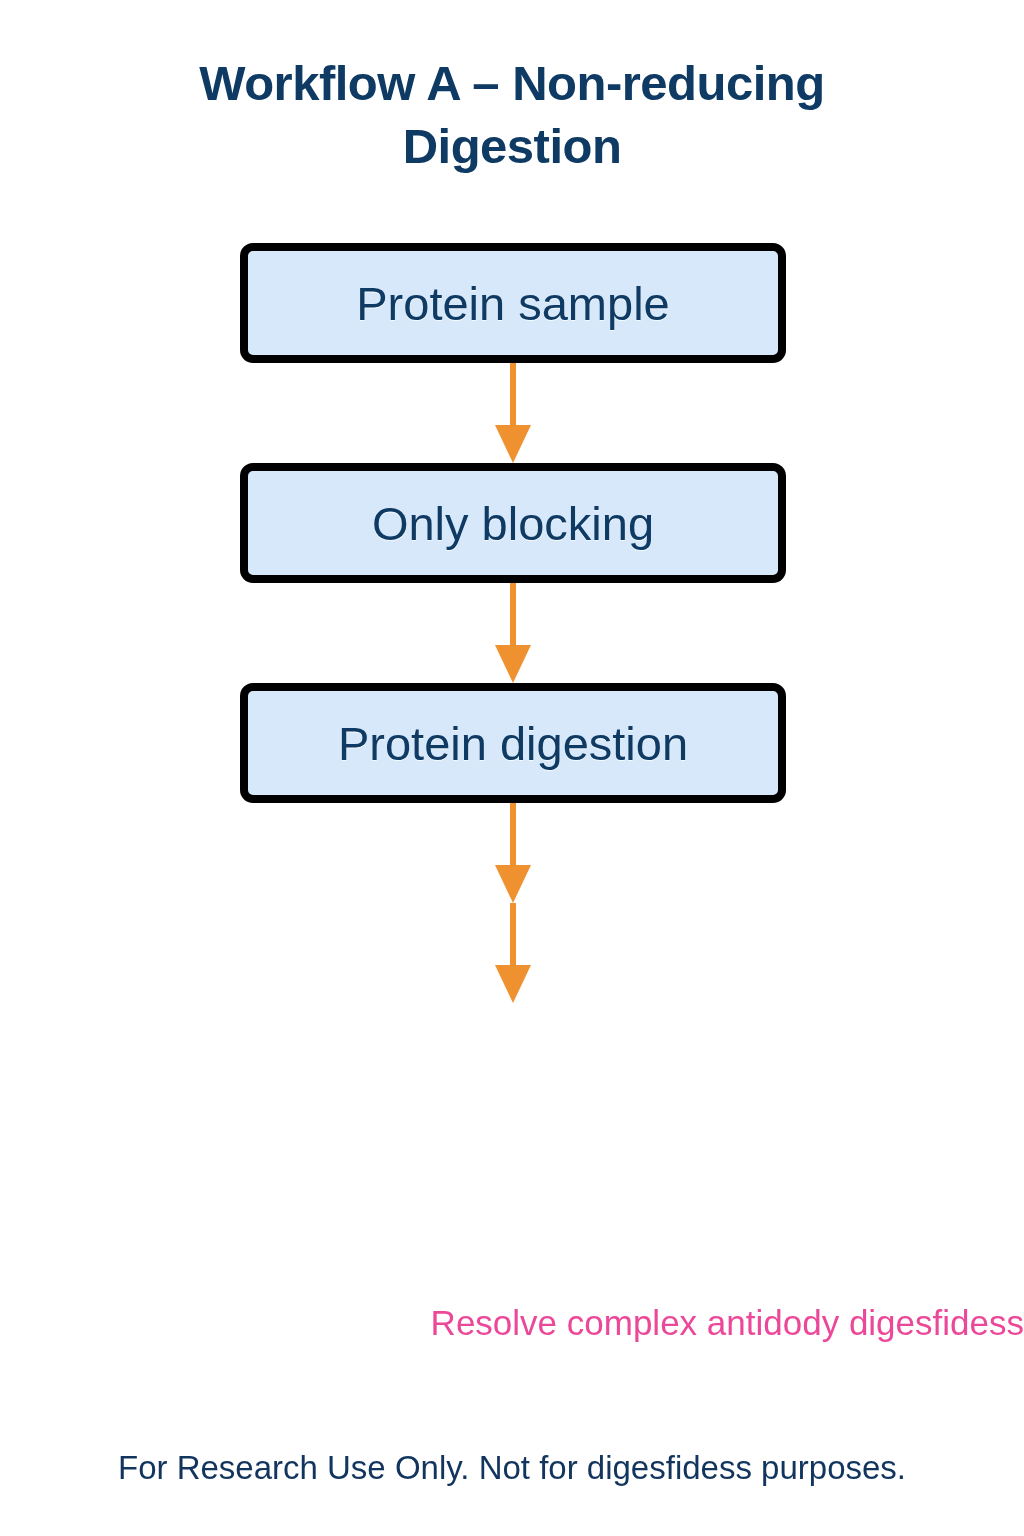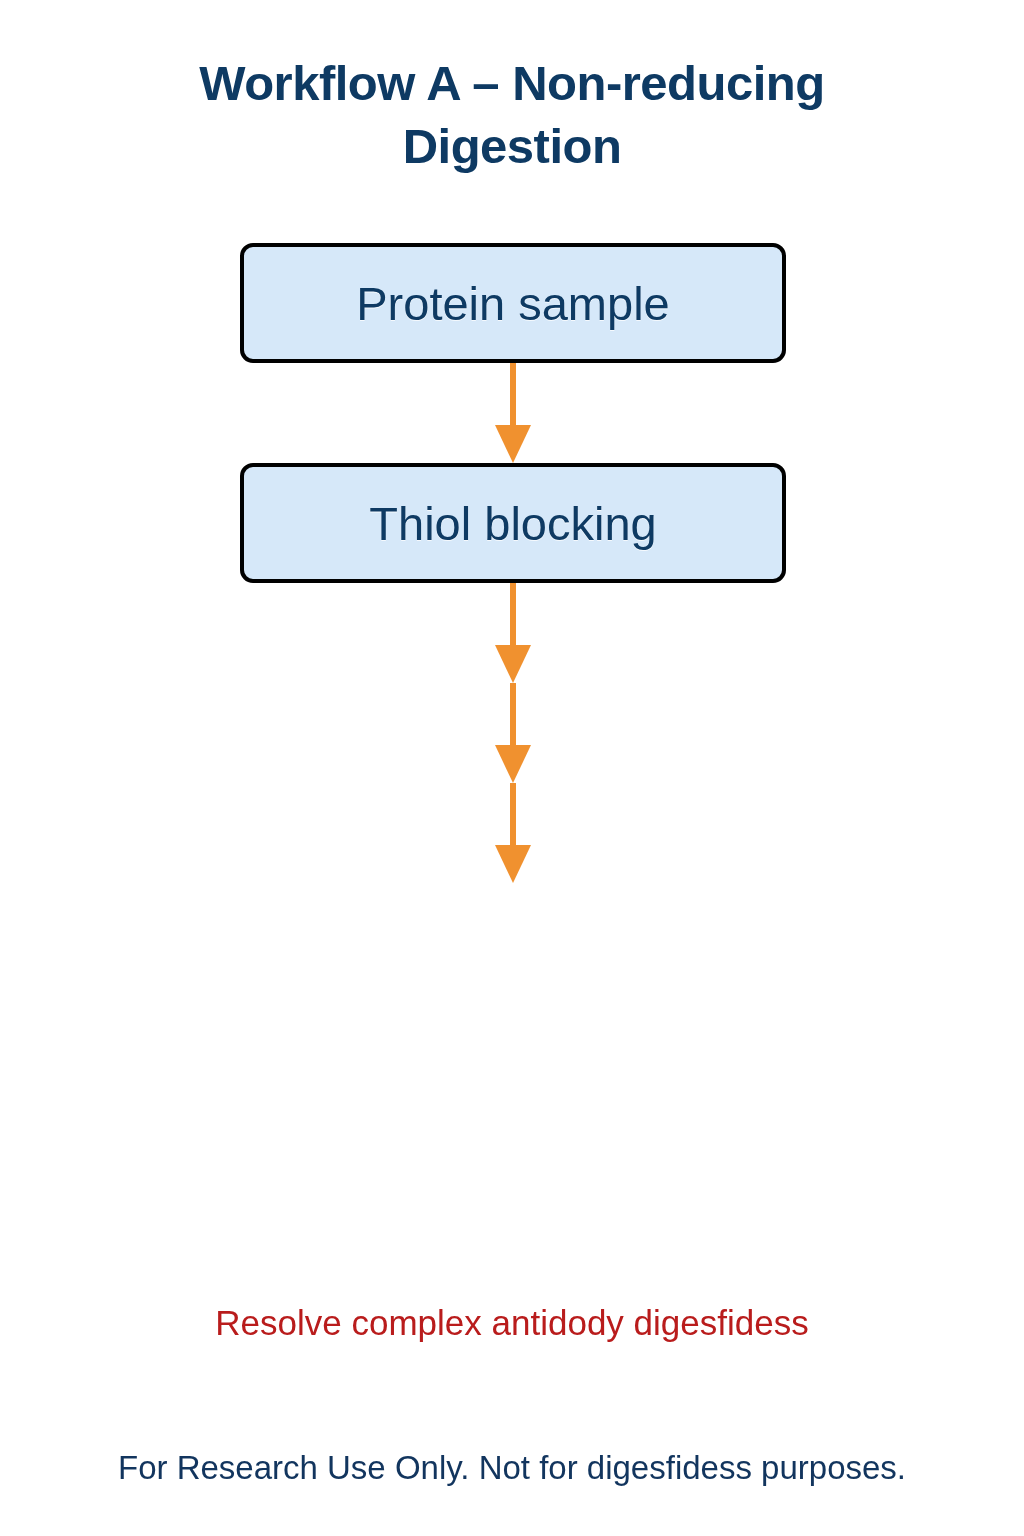--- a/index.html
+++ b/index.html
@@ -43,21 +43,21 @@
     top: 243px;
     left: 240px;
     width: 546px;
   }
   .node {
     position: relative;
     width: 546px;
     height: 120px;
     box-sizing: border-box;
     background: #D6E8F9;
-    border: 4px solid #000000;
+    border: 8px solid #000000;
     border-radius: 13px;
     display: flex;
     align-items: center;
     justify-content: center;
   }
   .node-label {
     font-size: 47px;
     font-weight: normal;
     color: #0E3A63;
     line-height: 1;
@@ -91,23 +91,23 @@
     border-right: 18px solid transparent;
     border-top: 38px solid #F0912F;
   }
 
   
   .caption {
     position: absolute;
     top: 1302px;
     left: 0;
     width: 1024px;
-    text-align: center;
+    text-align: right;
     font-size: 35px;
-    color: #b91c1c;
+    color: #ec4899;
     line-height: 1.2;
   }
   .footer {
     position: absolute;
     top: 1448px;
     left: 0;
     width: 1024px;
     text-align: center;
     font-size: 33px;
     color: #12355E;
@@ -126,28 +126,31 @@
     <div class="node">
       <span class="node-label">Protein sample</span>
     </div>
 
     <div class="connector">
       <div class="shaft"></div>
       <div class="head"></div>
     </div>
 
     <div class="node">
-      <span class="node-label">Thiol blocking</span>
+      <span class="node-label">Only blocking</span>
     </div>
 
     <div class="connector">
       <div class="shaft"></div>
       <div class="head"></div>
     </div>
 
+    <div class="node">
+      <span class="node-label">Protein digestion</span>
+    </div>
 
     <div class="connector">
       <div class="shaft"></div>
       <div class="head"></div>
     </div>
 
 
     <div class="connector">
       <div class="shaft"></div>
       <div class="head"></div>

